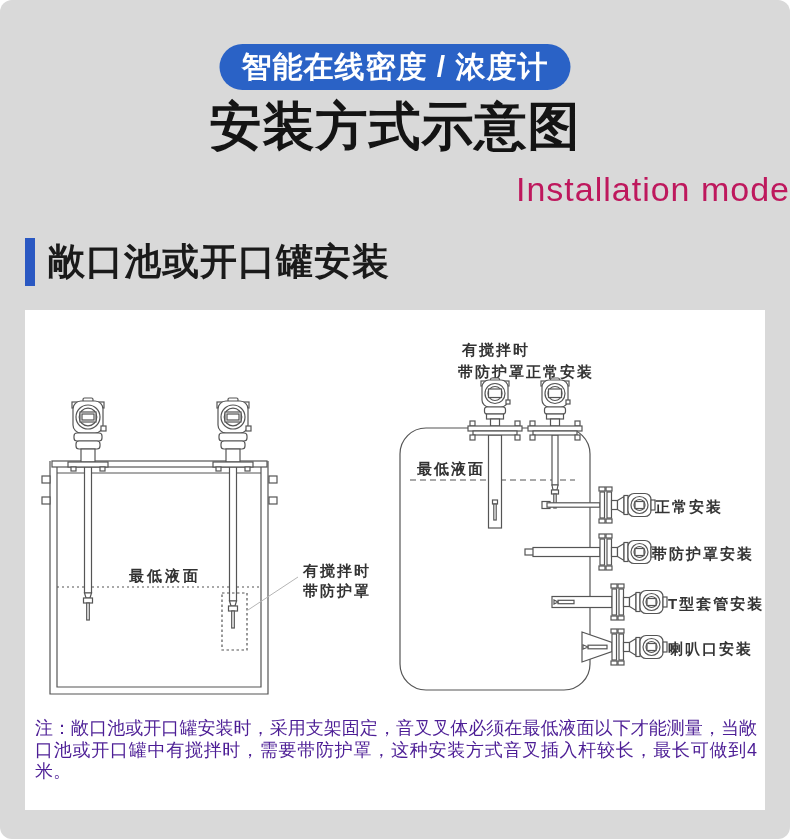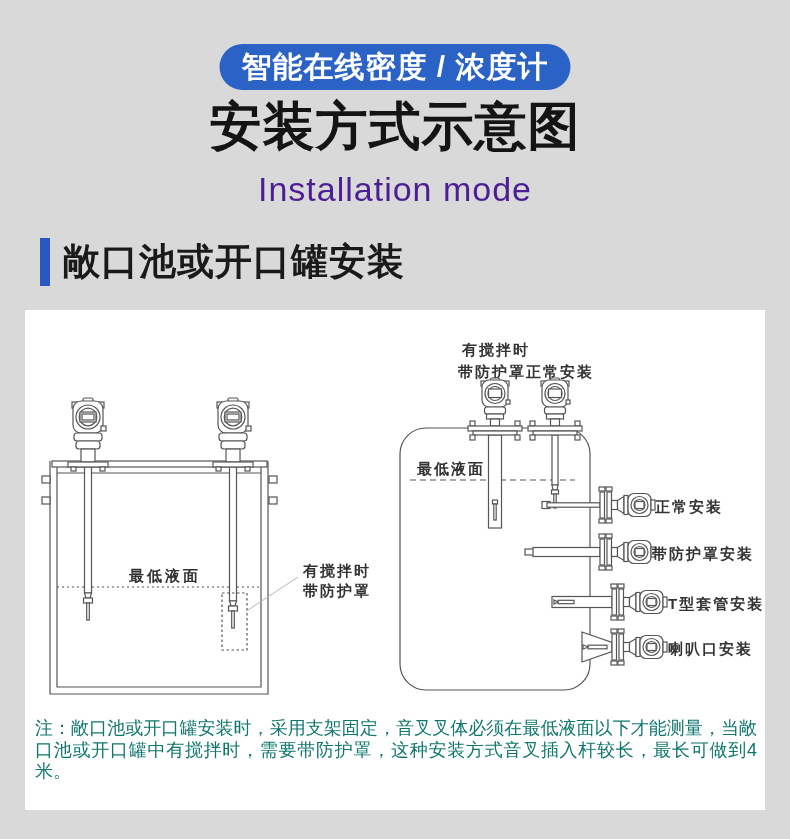--- a/index.html
+++ b/index.html
@@ -1,54 +1,55 @@
 <!DOCTYPE html>
 <html><head>
 <meta charset="utf-8">
 <style>
   html,body{margin:0;padding:0;}
   .page{
     position:relative;width:790px;height:839px;
     background:#d9d9d9;overflow:hidden;
     font-family:"Liberation Sans",sans-serif;
+    border-radius:12px;
   }
   .banner-pill{
     position:absolute;top:44px;left:50%;transform:translateX(-50%);
     background:#2a62c6;color:#fff;border-radius:23px;
     height:46px;line-height:46px;padding:0 22px;
     font-size:30px;font-weight:700;letter-spacing:1px;white-space:nowrap;
   }
   .main-title{
     position:absolute;top:92px;left:0;width:100%;
     text-align:center;font-size:52px;font-weight:900;color:#141414;
     letter-spacing:1px;
   }
   .subtitle{
     position:absolute;top:170px;left:0;width:100%;
-    text-align:center;font-size:34px;font-weight:400;color:#4c1d95;
+    text-align:right;font-size:34px;font-weight:400;color:#be185d;
     letter-spacing:1px;
   }
   .section-header{
-    position:absolute;top:238px;left:40px;display:flex;align-items:flex-start;
+    position:absolute;top:238px;left:25px;display:flex;align-items:flex-start;
   }
   .section-bar{
     width:10px;height:48px;background:#2a58c2;margin-right:13px;flex:none;
   }
   .section-title{
     font-size:37px;font-weight:700;color:#1a1a1a;letter-spacing:1px;
     line-height:48px;white-space:nowrap;
   }
   .panel{
     position:absolute;left:25px;top:310px;width:740px;height:500px;
     background:#ffffff;
   }
   .diagram{position:absolute;left:0;top:0;}
   .note{
     position:absolute;left:10px;top:408px;width:722px;
-    font-size:18px;line-height:21.5px;color:#0f766e;
+    font-size:18px;line-height:21.5px;color:#4c1d95;
     text-align:justify;
   }
   
   .ln{stroke:#555;fill:none;stroke-width:1.2;}
   .fw{stroke:#555;fill:#fff;stroke-width:1.2;}
   .lbl{font-family:"Liberation Sans",sans-serif;font-size:15px;font-weight:700;
        fill:#333;letter-spacing:2px;}
   .lbl3{letter-spacing:3px;}
 </style>
 </head>

